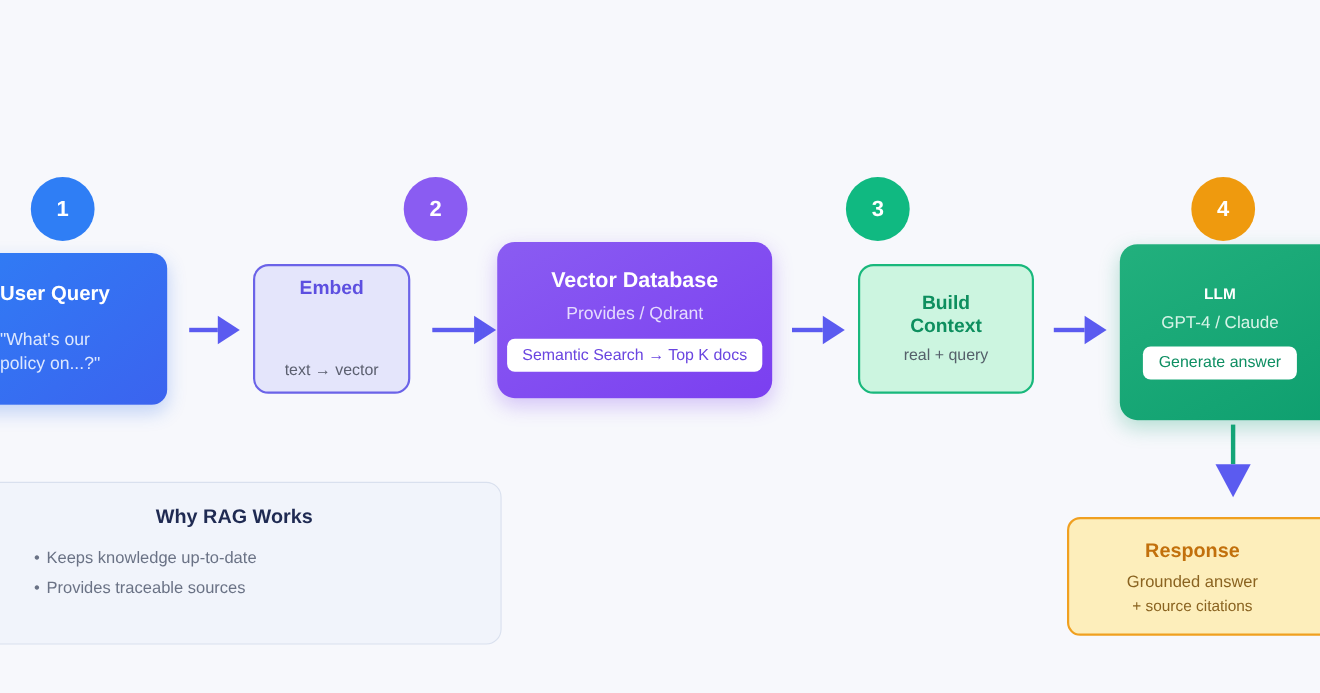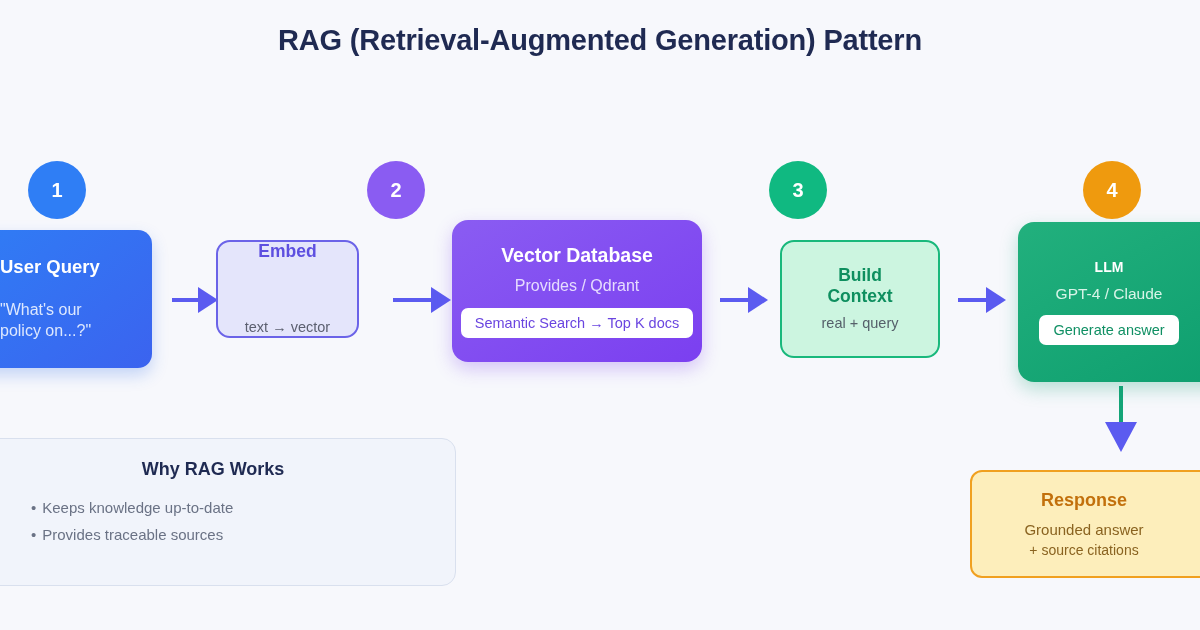--- a/index.html
+++ b/index.html
@@ -53,21 +53,21 @@
     background: linear-gradient(140deg, #2f7ef5 0%, #3b63ef 100%);
     box-shadow: 0 7px 16px rgba(47,110,230,.26);
     padding-left: 47px;
     align-items: flex-start;
   }
   #node-user-query .node-title { color: #fff; font-size: 18.5px; margin-bottom: 22px; text-align: left; }
   #node-user-query .node-sub  { color: #dde8fe; font-size: 16px; text-align: left; }
 
   
   #node-embed {
-    left: 216px; top: 240px; width: 143px; height: 98px;
+    left: 230px; top: 240px; width: 143px; height: 118px;
     background: #e4e5fb; border: 2.5px solid #6b63e8;
   }
   #node-embed .node-title { color: #5d4fe0; font-size: 17.5px; margin-bottom: 10px; }
   #node-embed .node-sub  { color: #5c6070; font-size: 14.5px; margin-top: 47px; }
 
   
   #node-vectordb {
     left: 452px; top: 220px; width: 250px; height: 142px;
     background: linear-gradient(150deg, #8a5cf2 0%, #7b3ff0 100%);
     box-shadow: 0 7px 18px rgba(122,62,238,.28);
@@ -153,21 +153,20 @@
     font-size: 15px; color: #6a7285; line-height: 1.78;
     white-space: nowrap;
   }
   .info-item .dot { margin-right: 6px; }
 </style>
 </head>
 <body>
 
 <div id="canvas">
 
-  <div id="title">RAG (Retrieval-Augmented Generation) Pattern</div>
 
   <div class="badge" style="left:28px; top:161px; background:#2f7ef5;">
     <span>1</span>
   </div>
   <div class="badge" style="left:367px; top:161px; background:#8a5cf2;">
     <span>2</span>
   </div>
   <div class="badge" style="left:769px; top:161px; background:#10b981;">
     <span>3</span>
   </div>

